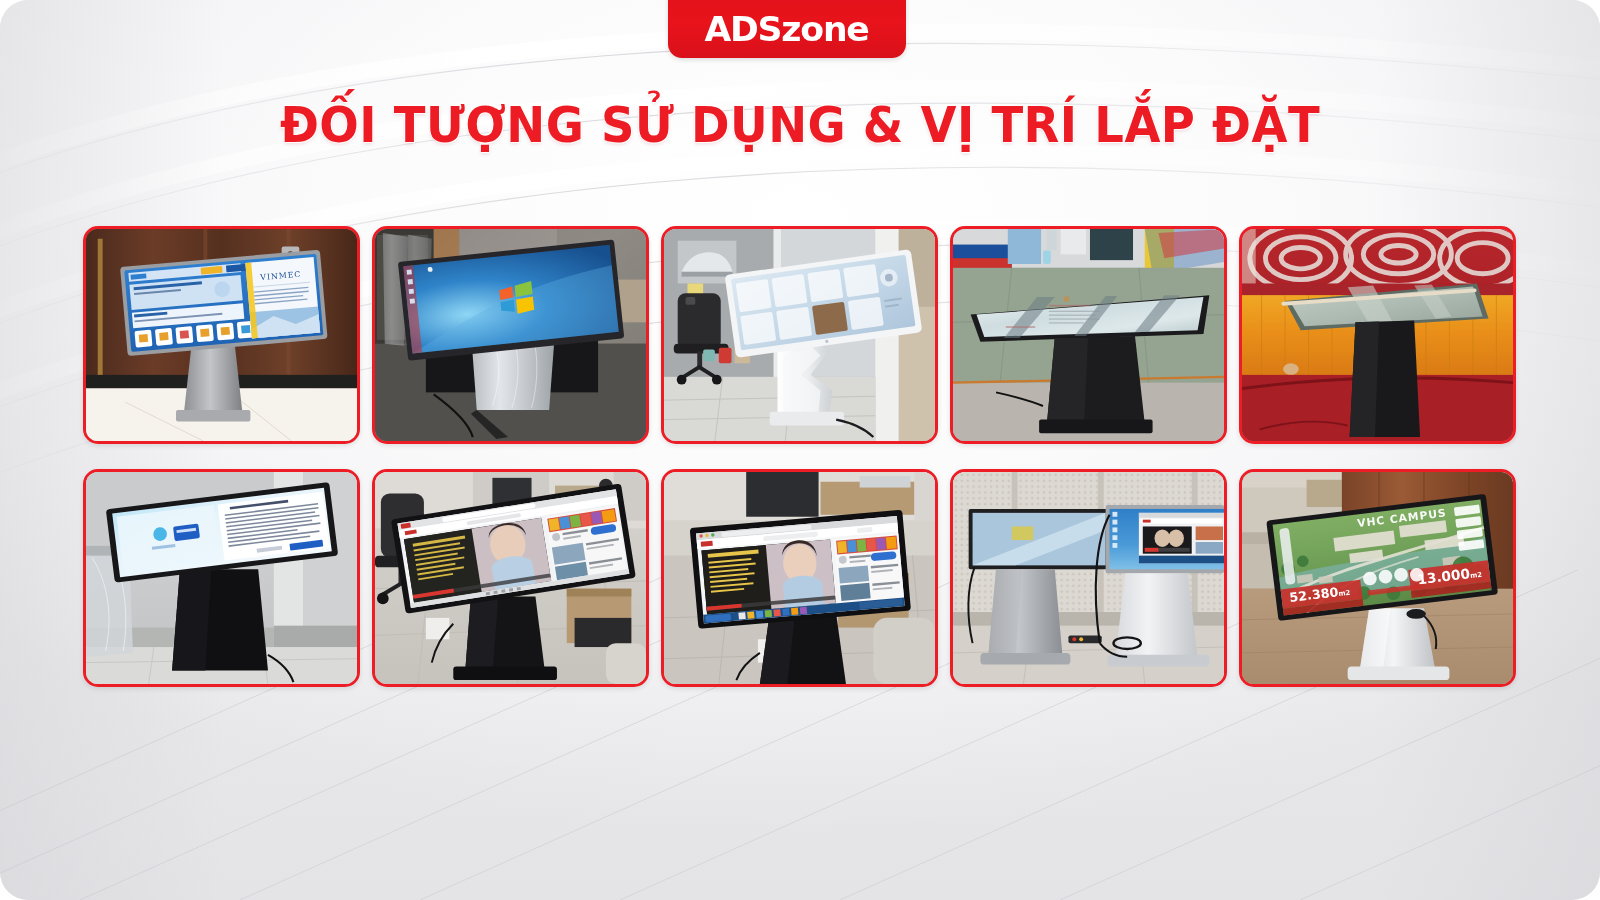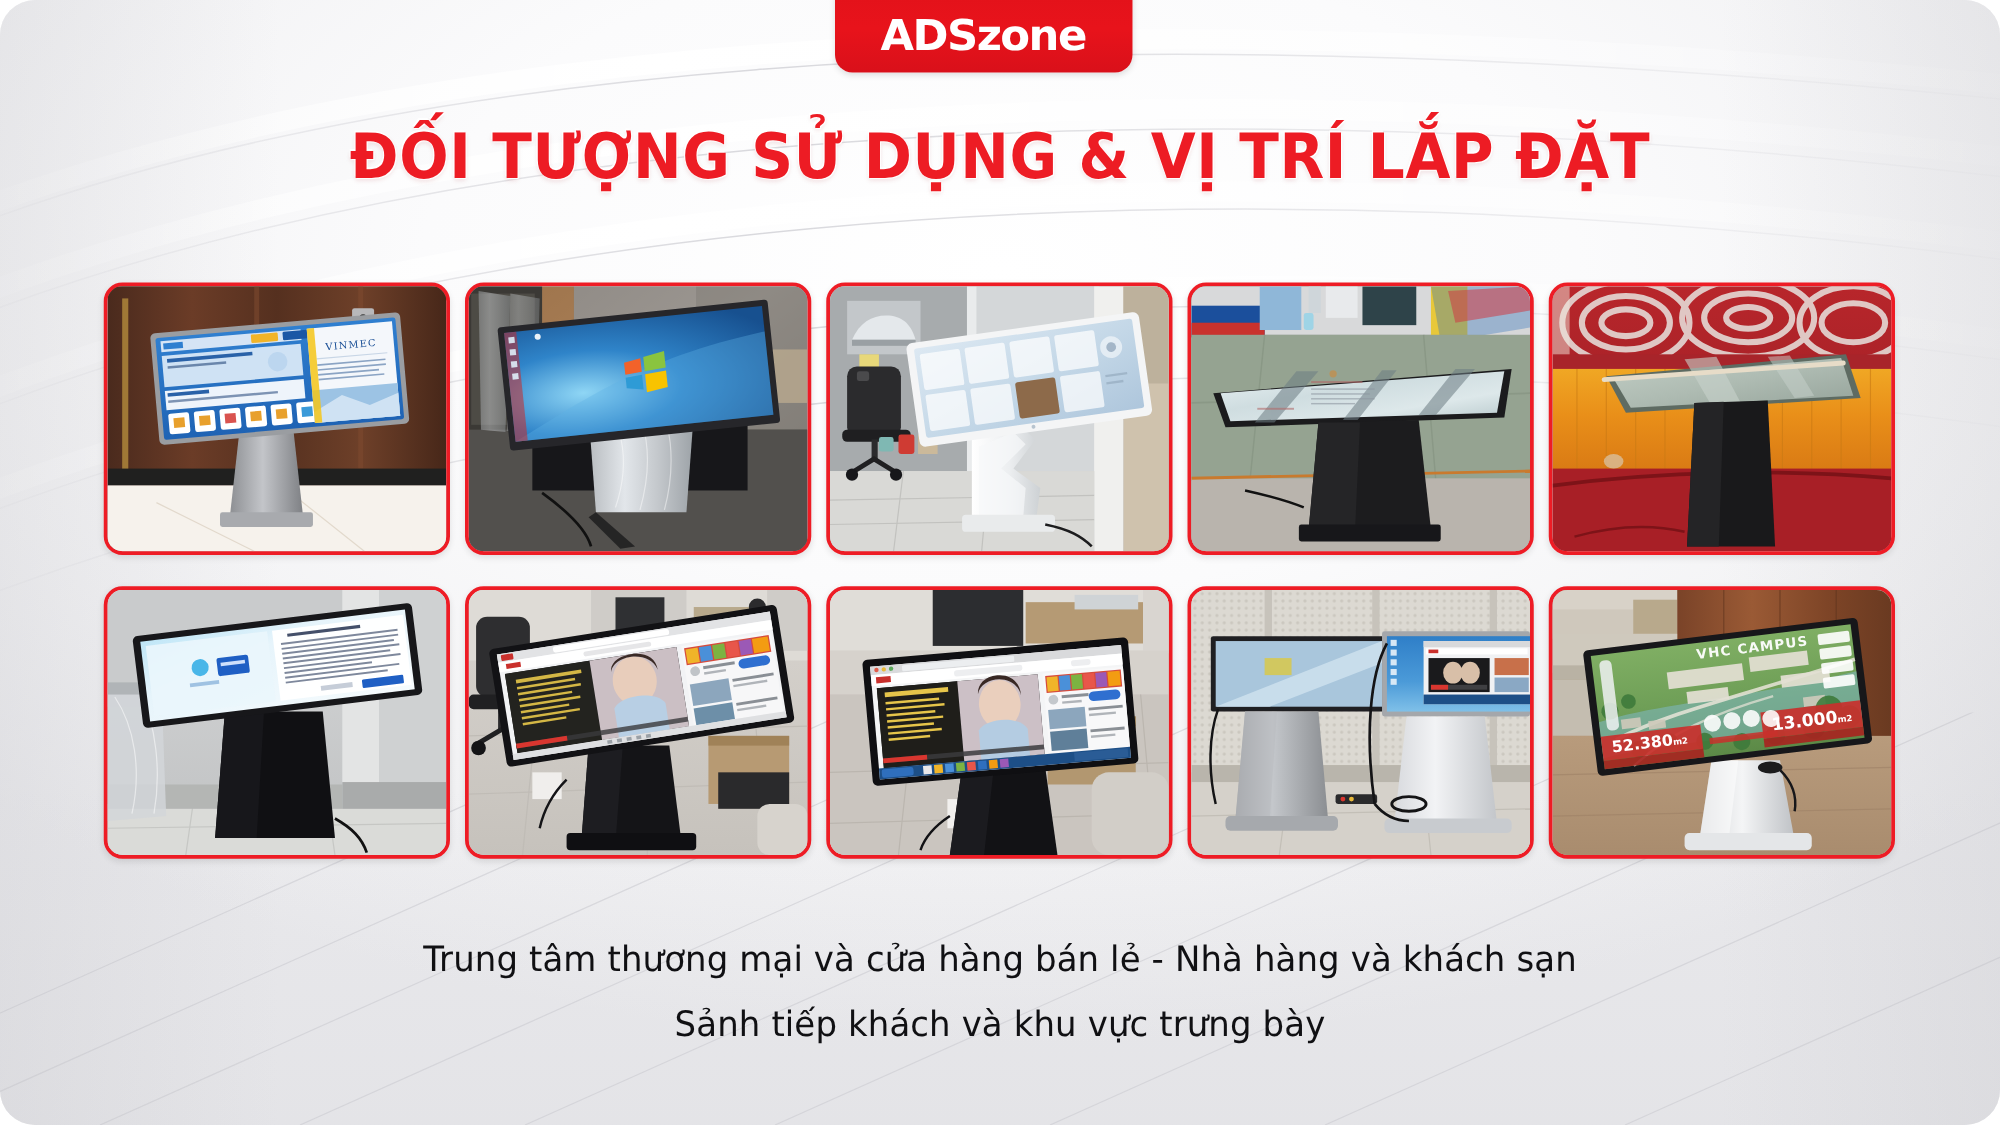--- a/index.html
+++ b/index.html
@@ -1007,18 +1007,14 @@
               <rect x="124" y="120" width="56" height="5" fill="#c9302c" opacity=".85"></rect>
             </g>
             <path d="M186 148 C196 158 200 170 198 182" stroke="#17171a" stroke-width="2" fill="none"></path>
             <ellipse cx="178" cy="146" rx="10" ry="5" fill="#1b1b1d"></ellipse>
           </svg>
         </div>
       </div>
     </div>
   </div>
 
-  <div class="caption-wrap">
-    <div class="caption">Trung tâm thương mại và cửa hàng bán lẻ - Nhà hàng và khách sạn</div>
-    <div class="caption">Sảnh tiếp khách và khu vực trưng bày</div>
-  </div>
 
 </div>
 
 </body></html>

